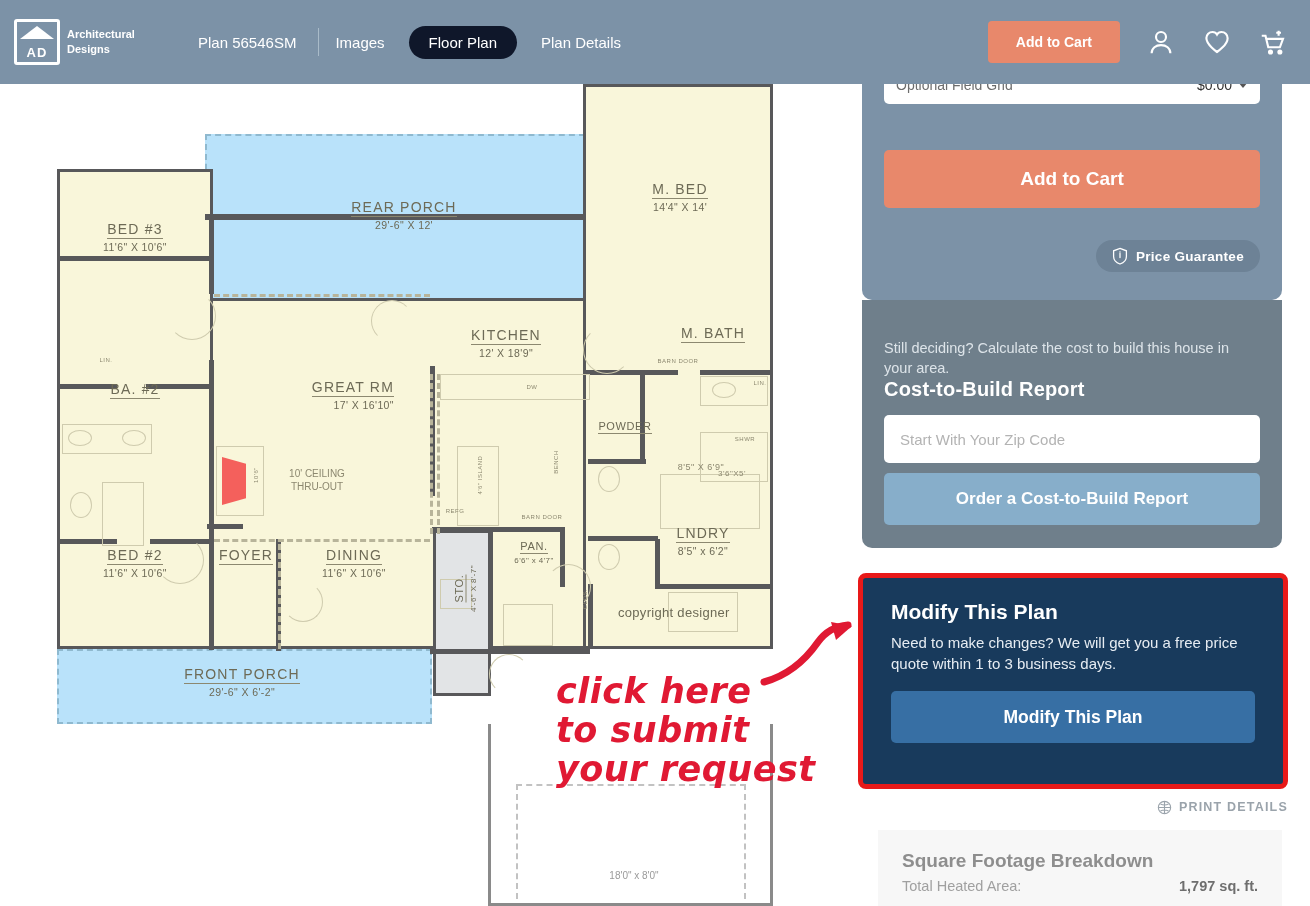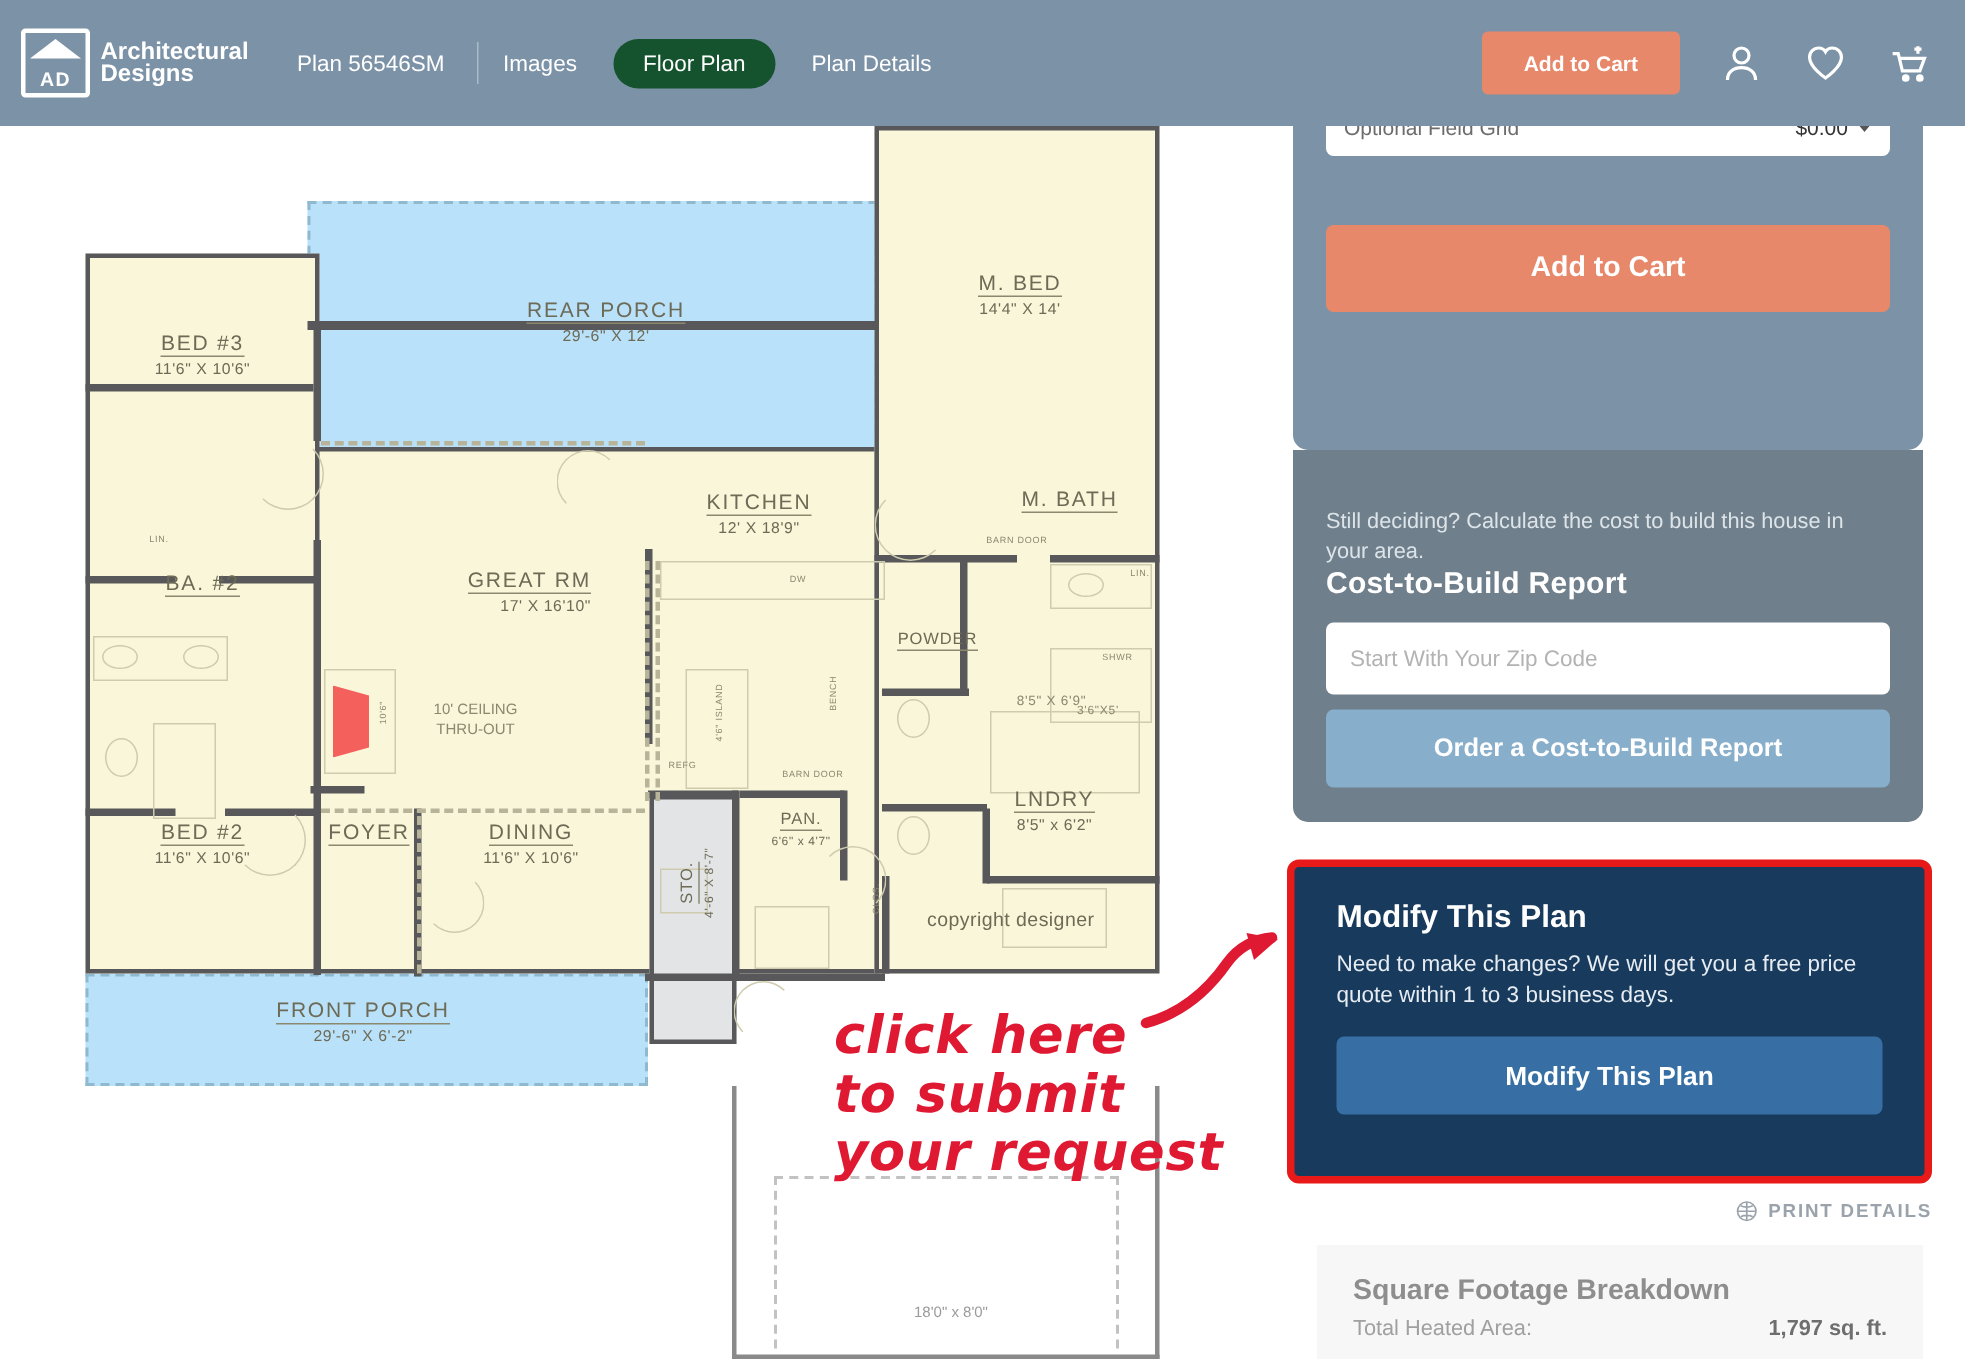--- a/index.html
+++ b/index.html
@@ -25,32 +25,32 @@
     position:absolute; left:50%; top:4px; transform:translateX(-50%);
     width:0; height:0; border-left:17px solid transparent;
     border-right:17px solid transparent; border-bottom:13px solid #ffffff;
   }
   #logo-mark .ad {
     position:absolute; left:0; bottom:3px; width:100%;
     text-align:center; color:#fff; font-size:13px; font-weight:bold;
     letter-spacing:1px; line-height:13px;
   }
   #logo-text {
-    color:#ffffff; font-size:16px; line-height:15px; margin-left:7px;
+    color:#ffffff; font-size:11px; line-height:15px; margin-left:7px;
     font-weight:600;
   }
   #nav { display:flex; align-items:center; margin-left:14px; }
   .nav-item {
     color:#ffffff; font-size:15px; padding:0 16px; white-space:nowrap;
     cursor:pointer;
   }
   #plan-id { font-size:15px; color:#fff; padding:0 22px 0 10px; }
   .nav-sep { width:1px; height:28px; background:#a9bbc9; }
   .nav-pill {
-    background:#14532d; color:#ffffff; border-radius:18px;
+    background:#0f172a; color:#ffffff; border-radius:18px;
     padding:8px 20px; font-size:15px; margin:0 8px; cursor:pointer;
   }
   #header-right {
     margin-left:auto; display:flex; align-items:center; margin-right:22px;
   }
   #add-to-cart-top {
     background:#e8886b; color:#ffffff; border:none; border-radius:4px;
     font-size:14px; font-weight:bold; padding:13px 28px; cursor:pointer;
     font-family:"Liberation Sans", sans-serif;
   }
@@ -406,20 +406,28 @@
 
 <div id="sidebar">
 
   <div id="panel-cart">
     <div id="plan-select">
       <span class="sel-label">Optional Field Grid</span>
       <span class="sel-price">$0.00</span>
       <span class="caret"></span>
     </div>
     <button id="add-to-cart-main">Add to Cart</button>
+    <div id="price-guarantee">
+      <svg width="16" height="18" viewBox="0 0 20 22" fill="none" stroke="#ffffff" stroke-width="1.6" style="margin-right:8px;">
+        <path d="M10 1.5 L18 4.5 v7 c0 5-4 8-8 9.5 -4-1.5-8-4.5-8-9.5 v-7 Z"></path>
+        <path d="M10 8 v5" stroke-linecap="round"></path>
+          <circle cx="10" cy="6" r=".9" fill="#fff" stroke="none"></circle>
+      </svg>
+      <span>Price Guarantee</span>
+    </div>
   </div>
 
   <div id="panel-ctb">
     <div id="ctb-desc">Still deciding? Calculate the cost to build this house in your area.</div>
     <div id="ctb-title">Cost-to-Build Report</div>
     <input id="ctb-zip" type="text" placeholder="Start With Your Zip Code" style="">
     <button id="ctb-order">Order a Cost-to-Build Report</button>
   </div>
 
   <div id="panel-modify">

